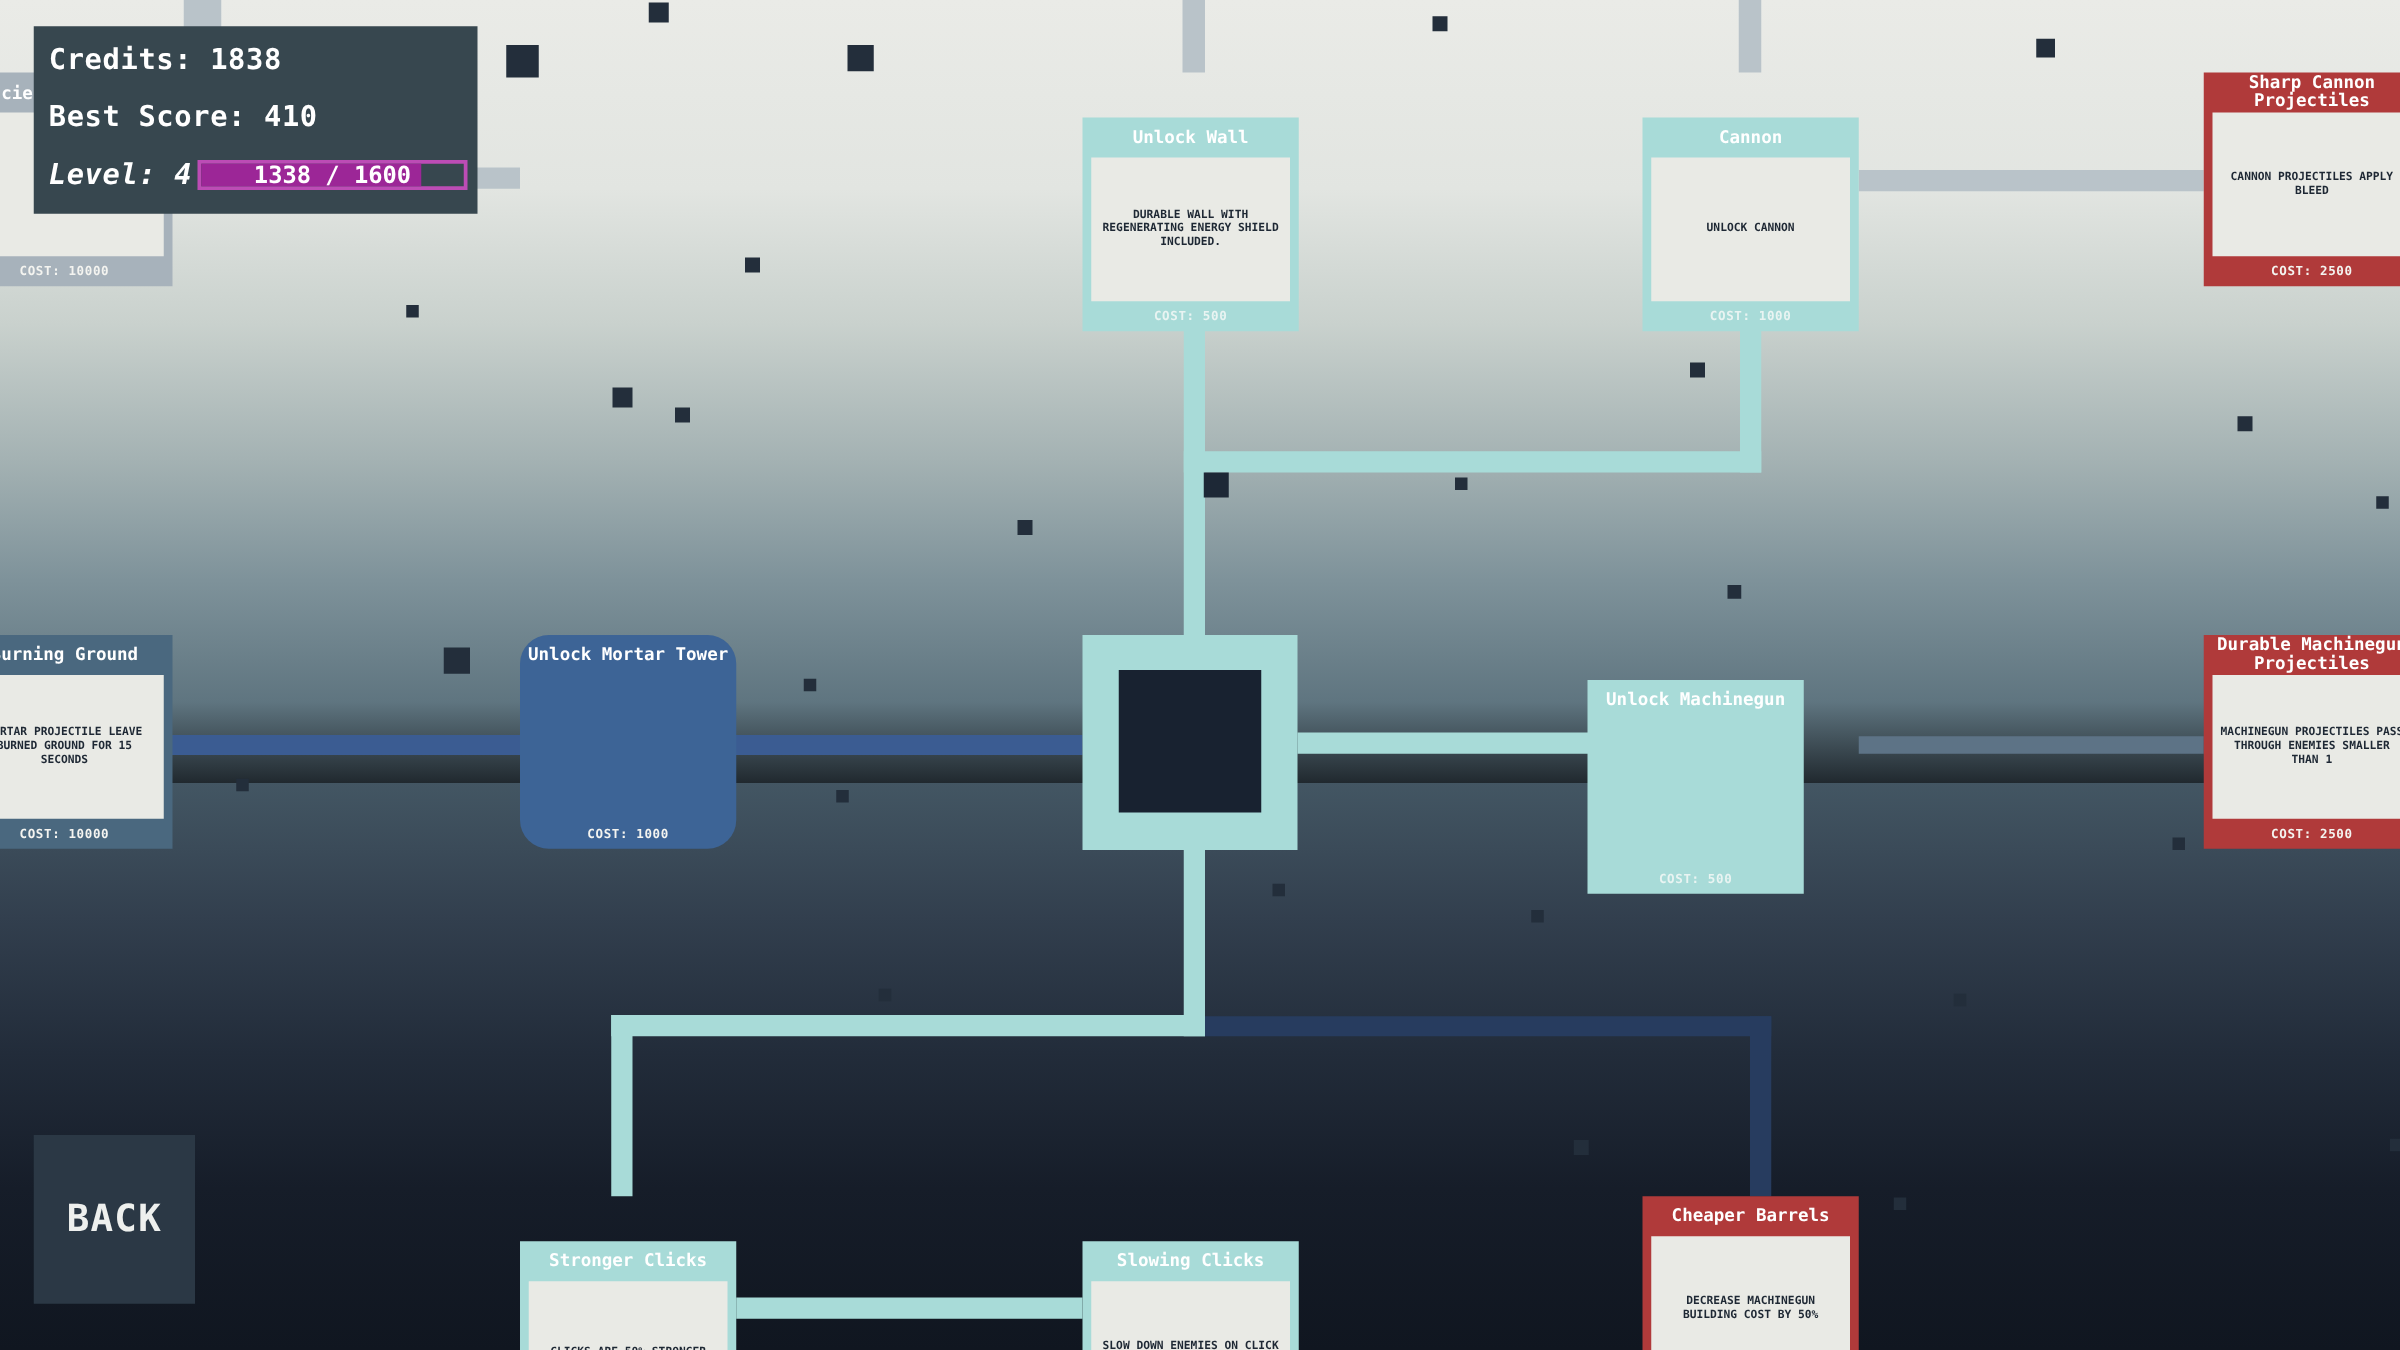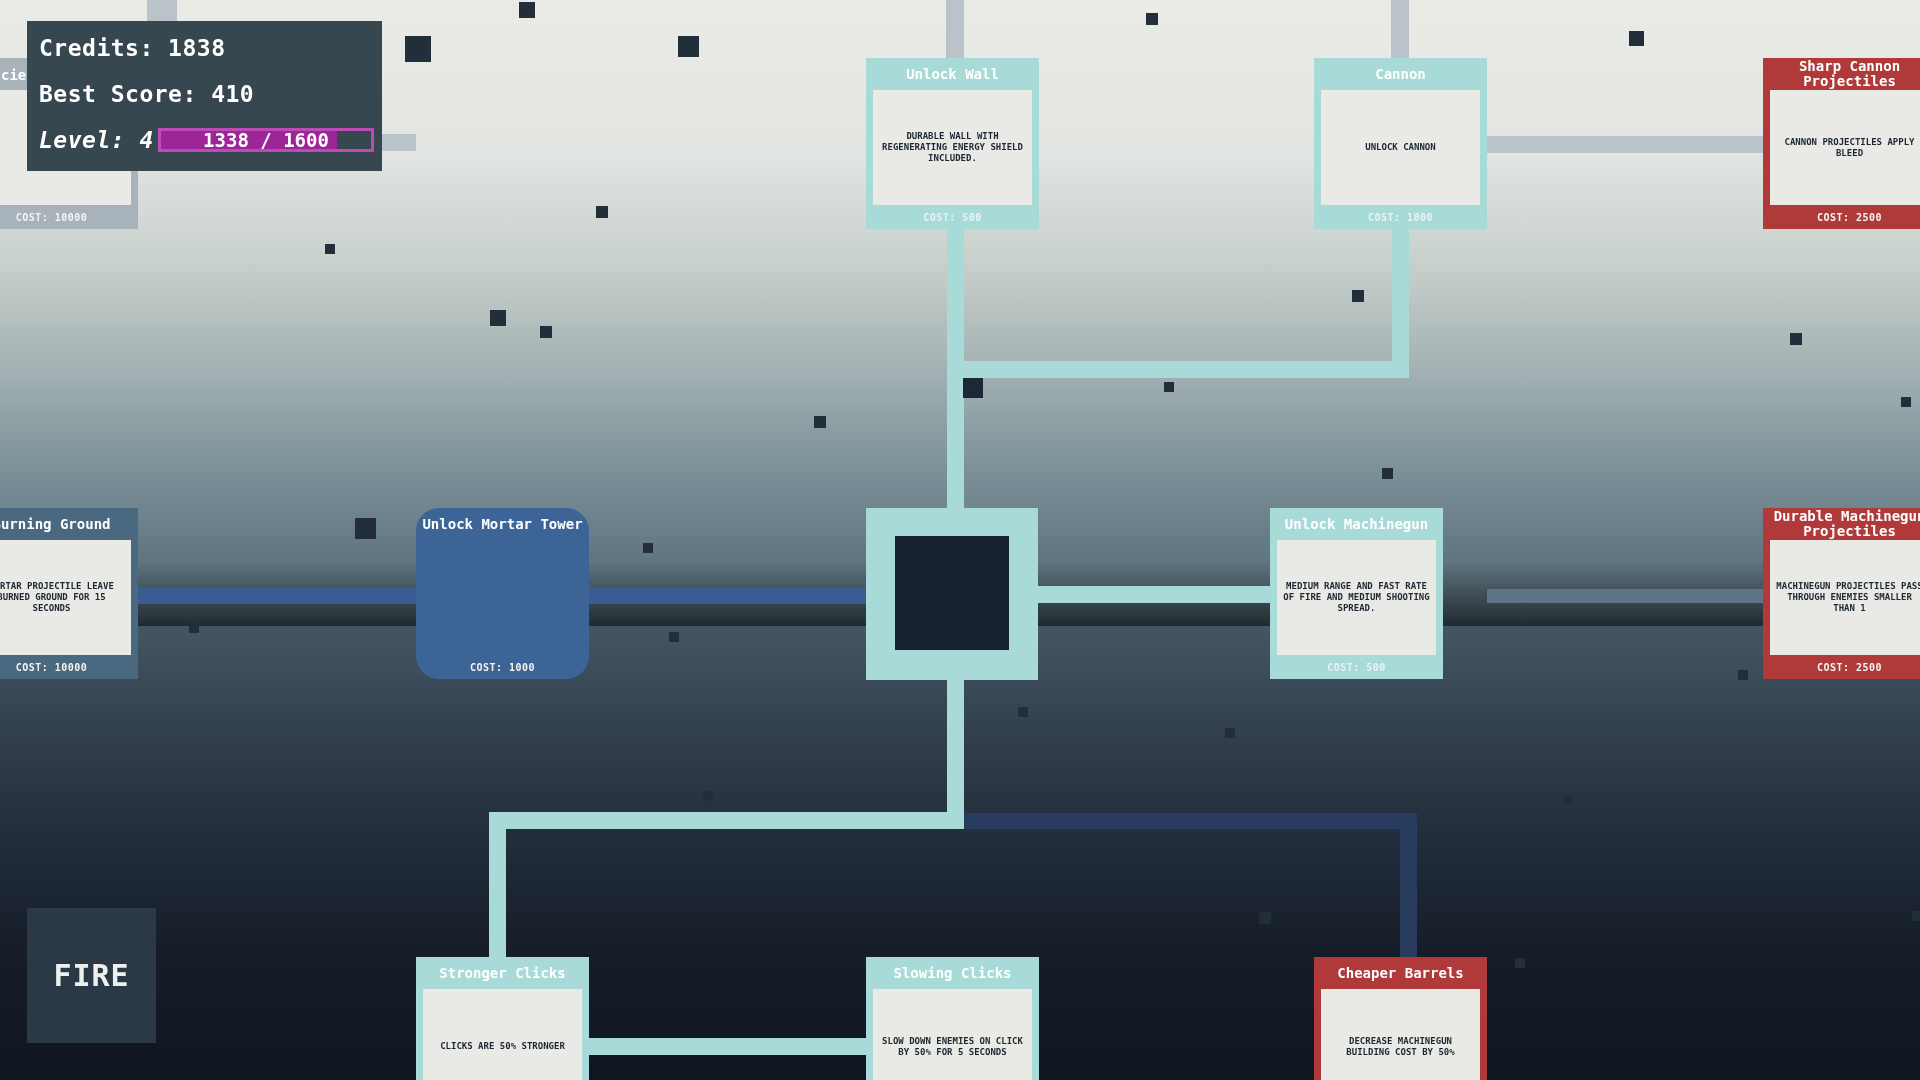--- a/index.html
+++ b/index.html
@@ -16,21 +16,21 @@
   .line{position:absolute;z-index:1;}
   .l-teal{background:#a8dbd8;}
   .l-blue{background:#3b5c92;}
   .l-navy{background:#273c5f;}
   .l-gray{background:#b9c3c9;}
   .l-graymid{background:#5d7386;}
   
   .particle{position:absolute;z-index:2;background:#232e3b;}
   
   .card{position:absolute;width:173px;height:171px;z-index:3;}
-  .c-teal{background:#a8dbd8;}
+  .c-teal{background:#a8dbd8;margin-top:36px;}
   .c-red{background:#b03a3a;}
   .c-blue{background:#3d6496;border-radius:23px;}
   .c-slate{background:#4a687f;}
   .c-gray{background:#a7b2bb;}
   .card-title{
     position:absolute;top:0;left:0;right:0;height:32px;
     display:flex;align-items:center;justify-content:center;
     color:#ffffff;font-size:14px;line-height:15px;font-weight:bold;
     text-align:center;overflow:hidden;
   }
@@ -142,21 +142,20 @@
     <div class="card-title">Unlock Mortar Tower</div>
     <div class="card-cost">COST: 1000</div>
   </div>
 
   <div class="node">
     <div class="node-inner"></div>
   </div>
 
   <div class="card c-teal pos-machinegun">
     <div class="card-title">Unlock Machinegun</div>
-    <div class="card-body">MEDIUM RANGE AND FAST RATE OF FIRE AND MEDIUM SHOOTING SPREAD.</div>
     <div class="card-cost" style="color:#e9f4f2;">COST: 500</div>
   </div>
 
   <div class="card c-red pos-durable">
     <div class="card-title">Durable Machinegun Projectiles</div>
     <div class="card-body">MACHINEGUN PROJECTILES PASS THROUGH ENEMIES SMALLER THAN 1</div>
     <div class="card-cost">COST: 2500</div>
   </div>
 
   <div class="card c-teal pos-stronger">
@@ -177,21 +176,21 @@
   <div class="hud">
     <div class="hud-row hud-credits">Credits: 1838</div>
     <div class="hud-row hud-best">Best Score: 410</div>
     <div class="hud-row hud-level">Level: 4</div>
     <div class="xp-bar">
       <div class="xp-fill" id="xp-fill" style="width: 83.6%;"></div>
       <div class="xp-text">1338 / 1600</div>
     </div>
   </div>
 
-  <div class="back-btn">FIRE</div>
+  <div class="back-btn">BACK</div>
 
 <div class="particle" style="left: 519px; top: 2px; width: 16px; height: 16px;"></div>
     <div class="particle" style="left: 678px; top: 36px; width: 21px; height: 21px;"></div>
     <div class="particle" style="left: 1146px; top: 13px; width: 12px; height: 12px;"></div>
     <div class="particle" style="left: 1629px; top: 31px; width: 15px; height: 15px;"></div>
     <div class="particle" style="left: 405px; top: 36px; width: 26px; height: 26px;"></div>
     <div class="particle" style="left: 596px; top: 206px; width: 12px; height: 12px;"></div>
     <div class="particle" style="left: 325px; top: 244px; width: 10px; height: 10px;"></div>
     <div class="particle" style="left: 490px; top: 310px; width: 16px; height: 16px;"></div>
     <div class="particle" style="left: 540px; top: 326px; width: 12px; height: 12px;"></div>

